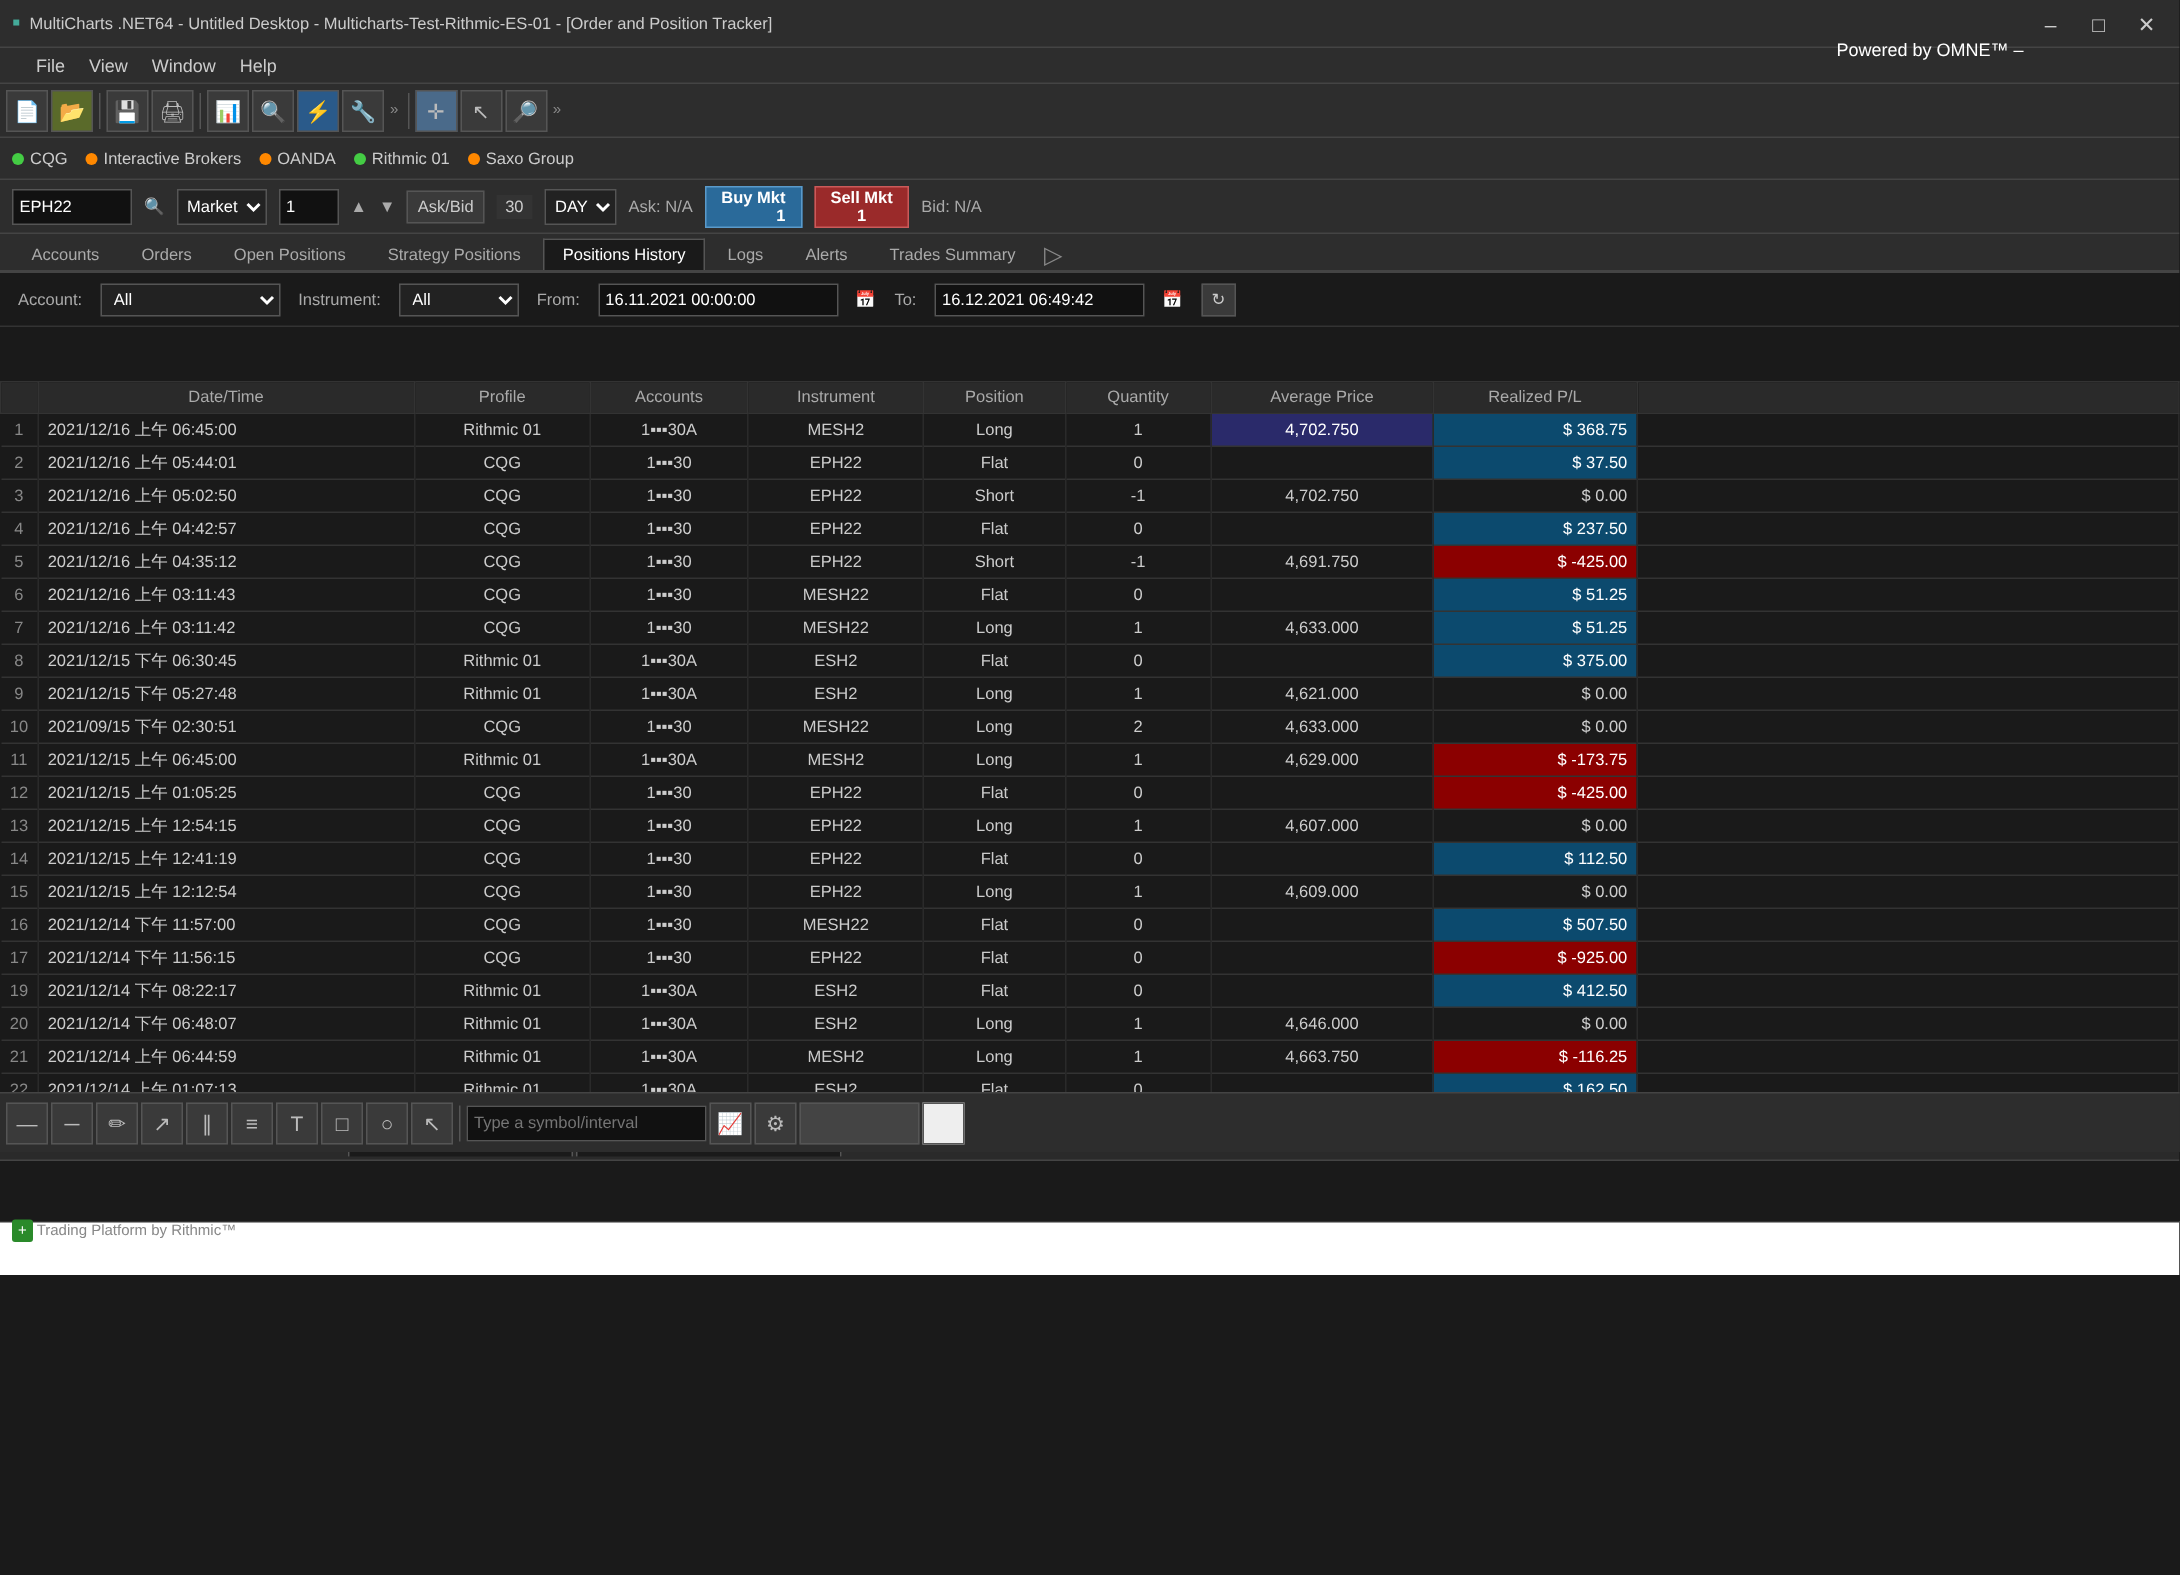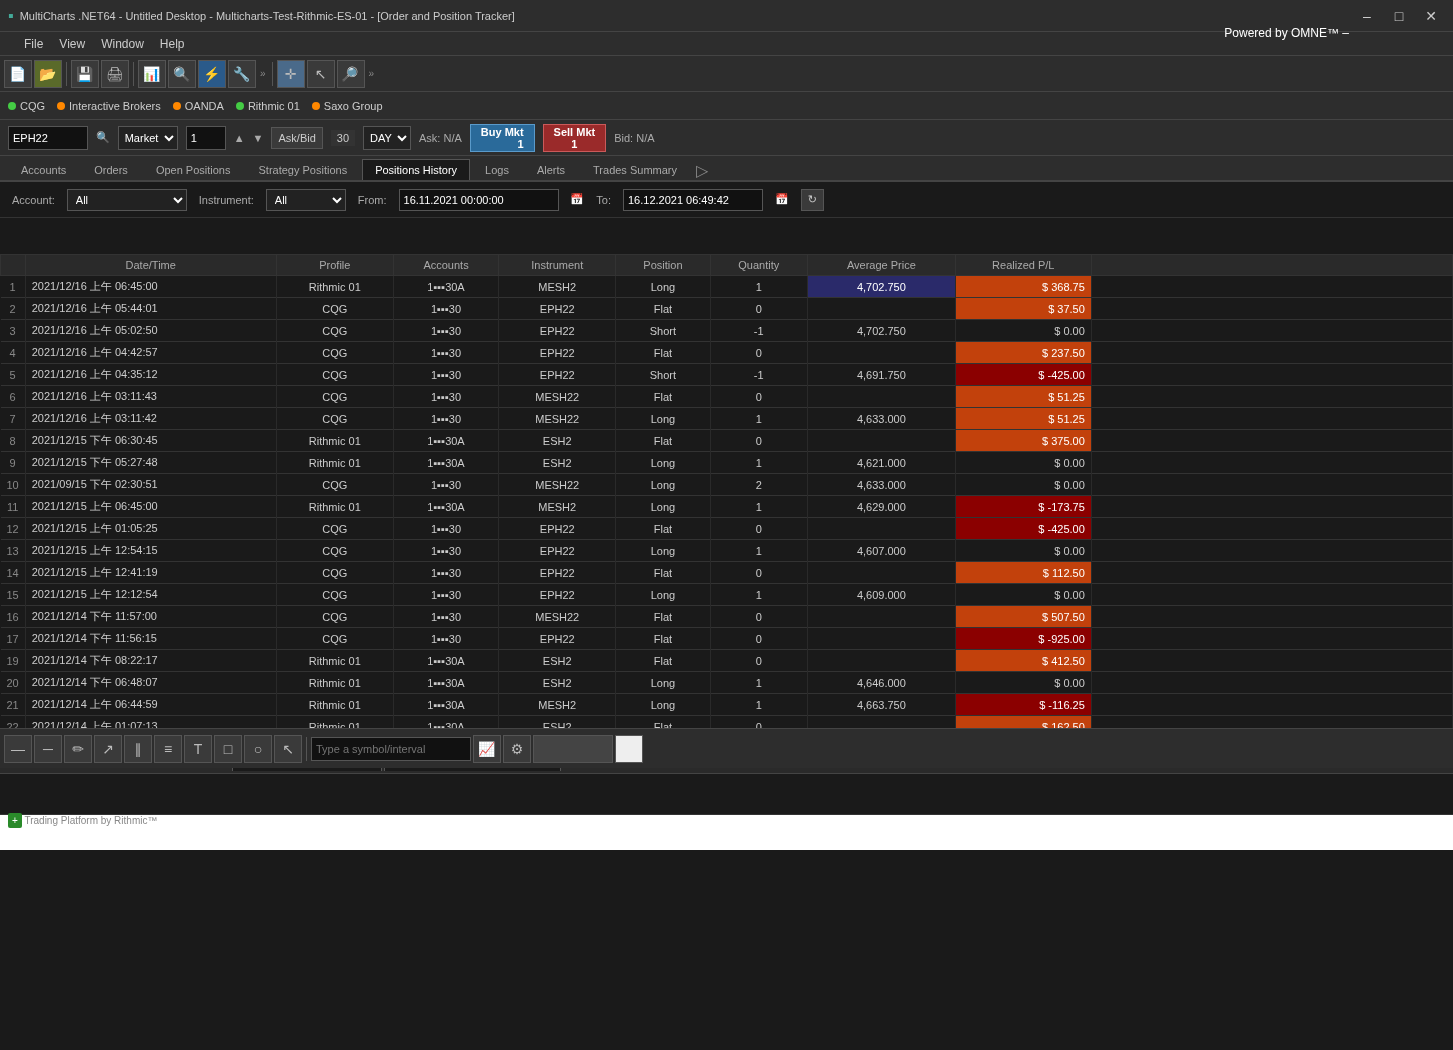--- a/index.html
+++ b/index.html
@@ -53,21 +53,21 @@
     
     #data-table-wrap { overflow-y: auto; height: calc(1050px - 32px - 24px - 36px - 28px - 36px - 26px - 36px - 40px - 40px); }
     table { width: 100%; border-collapse: collapse; margin-top: 36px; }
     thead th { background: #2a2a2a; color: #aaa; text-align: center; padding: 4px 6px; border: 1px solid #333; font-weight: normal; font-size: 11px; position: sticky; top: 0; z-index: 5; }
     tbody tr { border-bottom: 1px solid #333; }
     tbody td { color: #ccc; padding: 3px 6px; border-right: 1px solid #2a2a2a; font-size: 11px; text-align: center; }
     tbody td:first-child { color: #888; width: 24px; }
     .td-left { text-align: left; }
     .td-right { text-align: right; }
     .pnl-negative { background: #8b0000; color: #fff; }
-    .pnl-green { background: #c2410c; color: #fff; }
+    .pnl-green { background: #0c4a6e; color: #fff; }
     .avg-highlighted { background: #2a2a6a; color: #fff; }
 
     
     #workspace-tabs { background: #2a2a2a; height: 26px; display: flex; align-items: center; padding: 0 4px; border-top: 1px solid #444; border-bottom: 1px solid #444; position: absolute; bottom: 86px; left: 0; right: 0; }
     .ws-tab { padding: 3px 12px; color: #aaa; cursor: pointer; font-size: 11px; border: 1px solid transparent; border-bottom: none; margin-right: 2px; }
     .ws-tab.active { background: #1a1a1a; border-color: #555; color: #fff; }
     .ws-tab-nav { color: #888; padding: 0 4px; cursor: pointer; font-size: 14px; }
 
     
     #bottom-toolbar { background: #2d2d2d; height: 40px; display: flex; align-items: center; padding: 0 4px; gap: 2px; position: absolute; bottom: 46px; left: 0; right: 0; border-top: 1px solid #444; }

